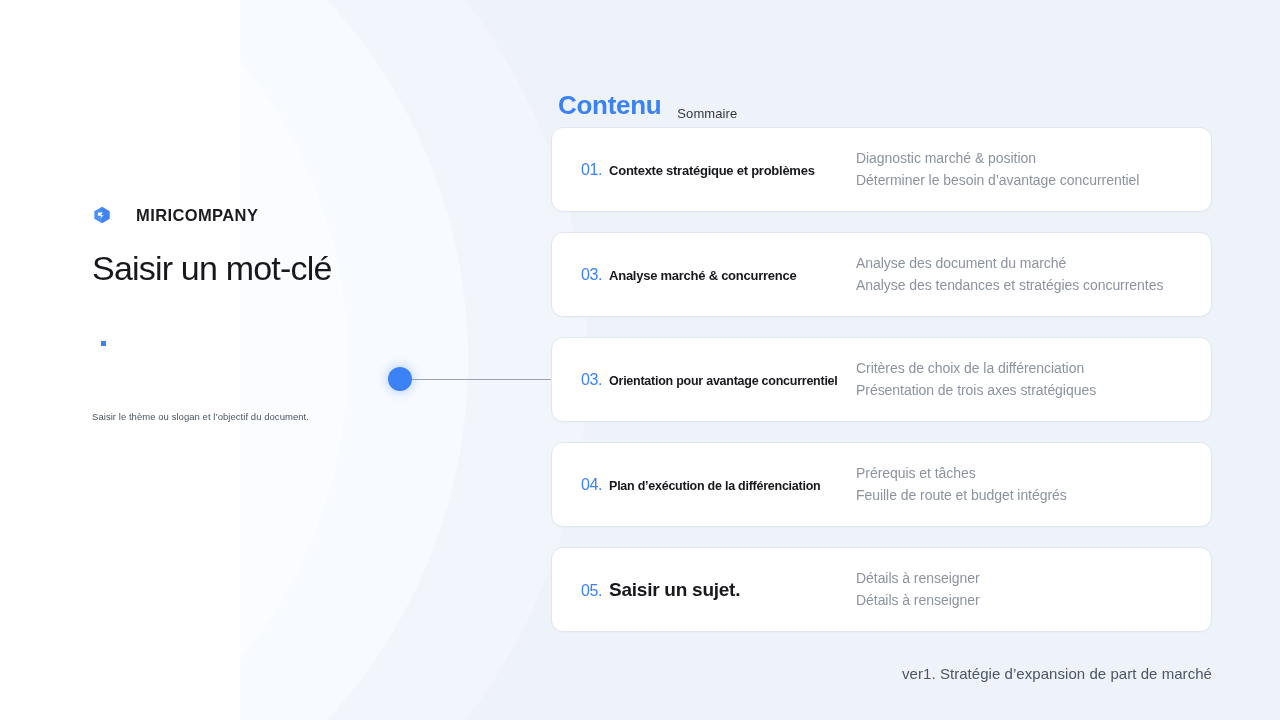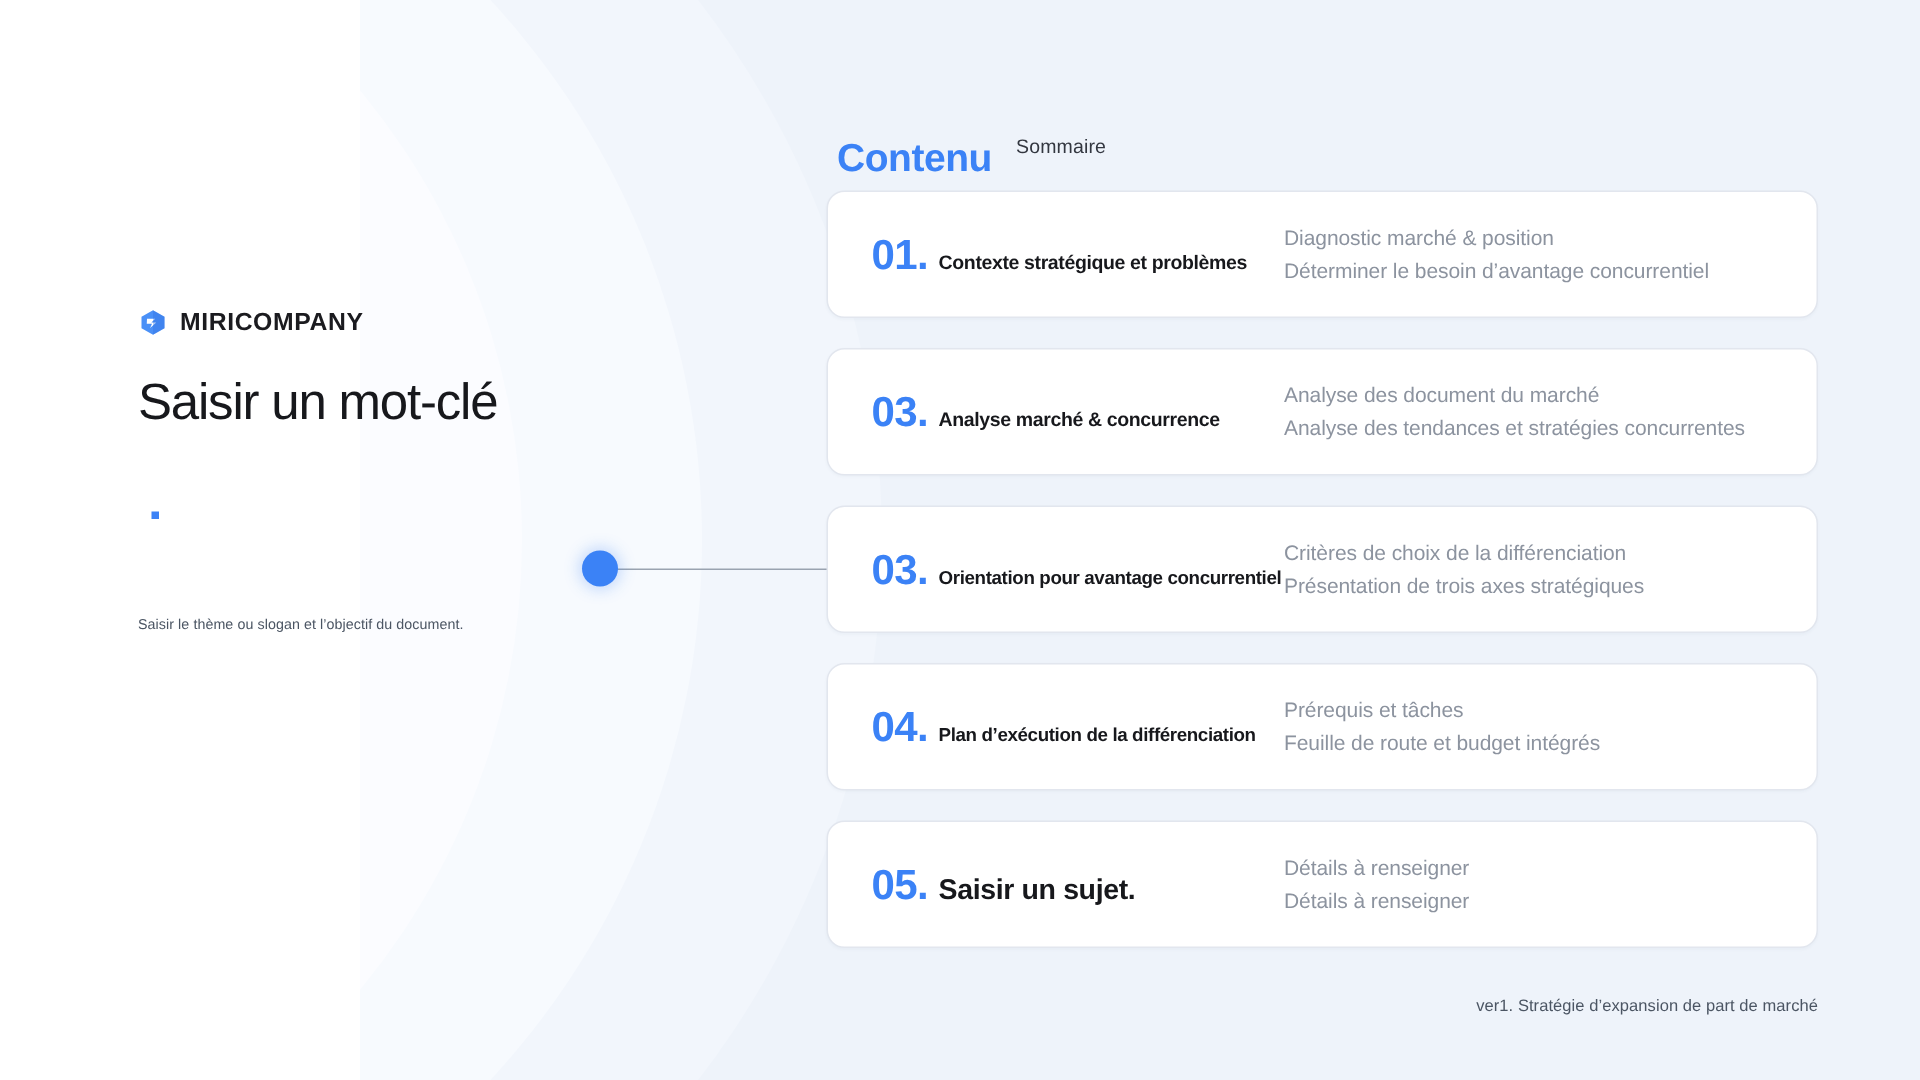--- a/index.html
+++ b/index.html
@@ -65,21 +65,21 @@
     width: 400px;
     height: 720px;
   }
 
   .logo-row {
     position: absolute;
     left: 0;
     top: 205px;
     display: flex;
     align-items: center;
-    gap: 8px;
+    gap: 24px;
   }
   .logo-mark { width: 20px; height: 20px; display: block; }
   .logo-text {
     font-size: 16.5px;
     font-weight: bold;
     letter-spacing: 0.4px;
     color: #1b1b1f;
     white-space: nowrap;
   }
 
@@ -132,21 +132,21 @@
     background: #3b82f6;
     box-shadow: 0 0 10px 2px rgba(59,130,246,0.28);
   }
 
   
   .content-header {
     position: absolute;
     left: 558px;
     top: 90px;
     display: flex;
-    align-items: flex-start;
+    align-items: flex-end;
     gap: 16px;
   }
   .content-title {
     font-size: 26px;
     font-weight: bold;
     color: #3b82f6;
     letter-spacing: -0.3px;
   }
   .content-subtitle {
     font-size: 13px;
@@ -178,22 +178,22 @@
   .card-left {
     width: 304px;
     padding-left: 29px;
     box-sizing: border-box;
     display: flex;
     align-items: baseline;
     gap: 7px;
     flex: none;
   }
   .card-num {
-    font-size: 28px;
-    font-weight: bold;
+    font-size: 16px;
+    font-weight: normal;
     color: #3b82f6;
     letter-spacing: -0.4px;
     flex: none;
   }
   .card-title {
     font-weight: bold;
     color: #17181c;
     letter-spacing: -0.25px;
     white-space: nowrap;
   }
@@ -212,21 +212,21 @@
     color: #8c939f;
     letter-spacing: -0.05px;
     white-space: nowrap;
     line-height: 1.25;
   }
 
   .footer-note {
     position: absolute;
     right: 68px;
     top: 665px;
-    font-size: 11px;
+    font-size: 15px;
     color: #4b5563;
     letter-spacing: 0.05px;
     white-space: nowrap;
   }
 </style>
 </head>
 <body>
 
 <div id="slide">
 

